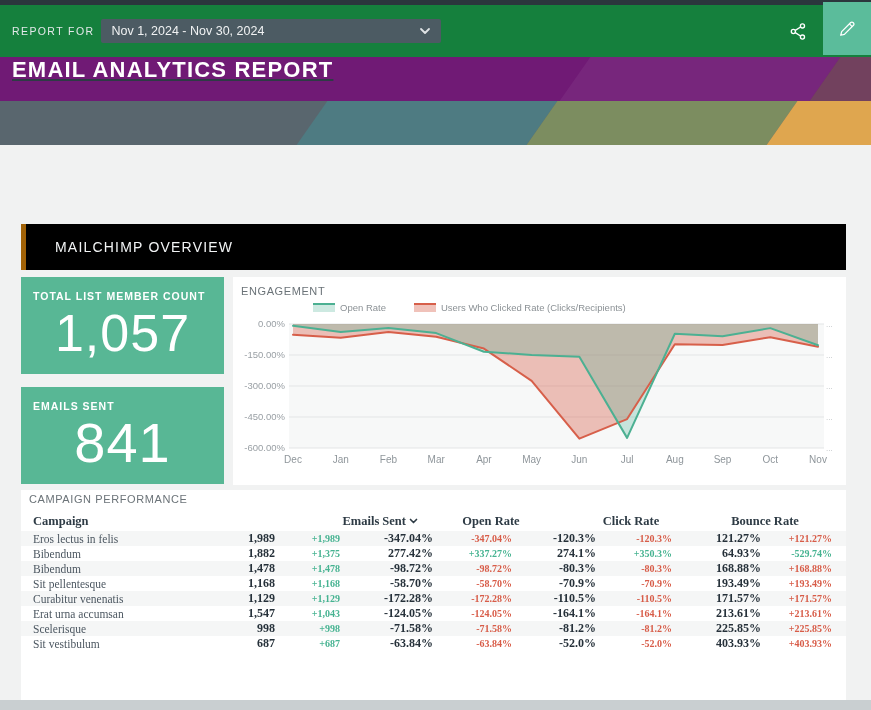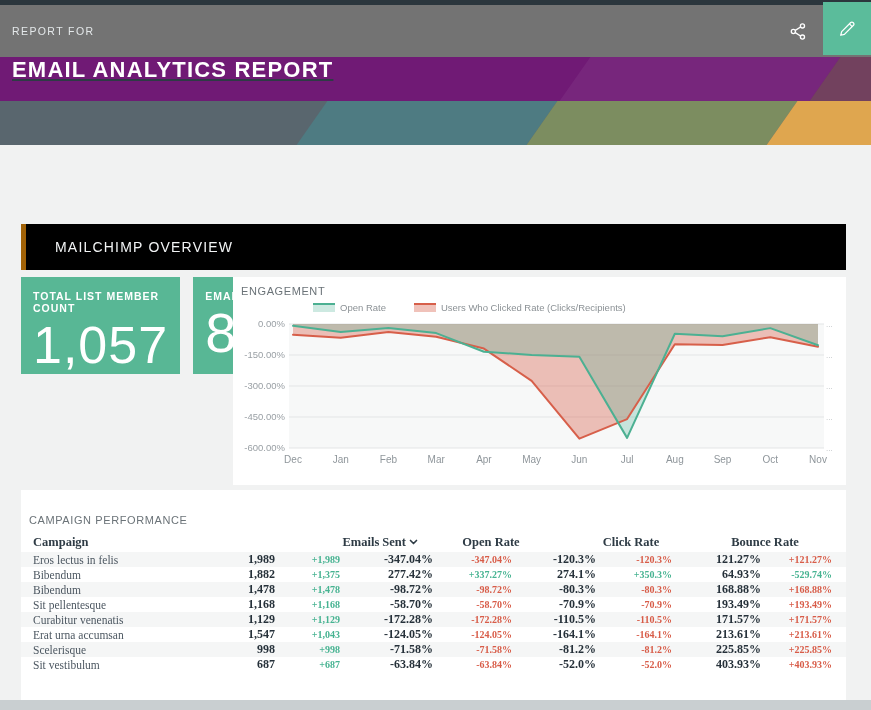--- a/index.html
+++ b/index.html
@@ -6,21 +6,21 @@
   html,body { width: 871px; height: 710px; overflow: hidden; }
   body {
     font-family: "Liberation Sans", "DejaVu Sans", sans-serif;
     background: #f1f2f2;
     color: #2e3b45;
   }
   
   header { position: relative; }
   .topstrip { height: 5px; background: #2b363d; }
   .topbar {
-    height: 52px; background: #737373;
+    height: 52px; background: #15803d;
     display: flex; align-items: center; padding-left: 12px;
   }
   .report-for {
     font-size: 10.5px; letter-spacing: 1.4px; color: #e4e8ea; font-weight: 400;
   }
   .date-dropdown {
     margin-left: 7px; width: 340px; height: 24px; background: #4c5b63;
     border-radius: 2px; display: flex; align-items: center;
     justify-content: space-between; padding: 0 10px; cursor: pointer;
   }
@@ -48,39 +48,39 @@
   .s-orange { left: 782px; width: 170px; background: #dfa64f; }
   
   main { padding: 0 25px 0 21px; }
   .section-bar {
     margin-top: 79px; height: 46px; background: #000000;
     border-left: 5px solid #a16207;
     display: flex; align-items: center; padding-left: 29px;
   }
   .section-bar span { color: #f2f4f5; font-size: 14px; letter-spacing: 1.2px; font-weight: 400; }
   .widgets-row { margin-top: 7px; display: flex; gap: 9px; height: 208px; }
-  .kpi-col { width: 203px; display: flex; flex-direction: row; gap: 13px; }
+  .kpi-col { width: 203px; display: flex; flex-direction: column; gap: 13px; }
   .kpi-card { height: 97px; background: #58b795; color: #fff; padding: 13px 12px 0 12px; }
   .kpi-label { font-size: 10.5px; letter-spacing: 1px; font-weight: 600; }
   .kpi-value { font-size: 52px; font-weight: 400; text-align: center; line-height: 62px; letter-spacing: 1px; }
   .kpi-card:nth-child(2) .kpi-value { font-size: 56px; }
   .chart-panel { flex: 1; background: #ffffff; padding: 8px 0 0 0; }
   .chart-title, .table-title {
     font-size: 11px; letter-spacing: 0.6px; color: #6b7378; padding-left: 8px; font-weight: 400;
   }
   .legend { display: flex; gap: 28px; margin: 5px 0 0 80px; align-items: center; }
   .legend-item { display: flex; align-items: center; gap: 5px; cursor: pointer; }
   .legend-item .swatch { width: 22px; height: 9px; display: inline-block; }
   .legend-item .lname { font-size: 9.5px; color: #8b9195; }
   svg.plot { display: block; margin-top: 1px; }
   svg.plot text.ax  { font-size: 9.5px; fill: #9aa0a5; }
   svg.plot text.xm  { font-size: 10px;  fill: #8f969b; }
   svg.plot text.dots{ font-size: 8px;   fill: #b5babd; }
   
-  .table-panel { margin-top: 5px; background: #ffffff; height: 210px; padding-top: 24px; }
+  .table-panel { margin-top: 5px; background: #ffffff; height: 210px; padding-top: 3px; }
   .thead-row, .trow {
     display: grid;
     grid-template-columns: 1fr 70px 52px 80px 66px 71px 63px 76px 58px;
     align-items: center; padding: 0 14px 0 12px; font-family: Liberation Serif, serif;
   }
   .thead-row { margin-top: 6px; height: 20px; font-size: 12.5px; font-weight: 700; color: #2e3b45; }
   .th-campaign { grid-column: 1; }
   .th-emails { grid-column: 2 / 4; justify-self: end; display: flex; align-items: center; gap: 3px; cursor: pointer; }
   .th-open   { grid-column: 4 / 6; justify-self: center; }
   .th-click  { grid-column: 6 / 8; justify-self: center; }
@@ -94,20 +94,26 @@
   .cell.delta.bad  { color: #d85c48; }
   .bottomstrip { height: 10px; background: #c9cfd1; margin-top: 0; }
 </style>
 </head>
 <body>
 
 <header>
   <div class="topstrip"></div>
   <div class="topbar">
     <span class="report-for">REPORT FOR</span>
+    <div class="date-dropdown">
+      <span>Nov 1, 2024 - Nov 30, 2024</span>
+      <svg width="12" height="8" viewBox="0 0 12 8" fill="none" stroke="#dfe3e5" stroke-width="1.8" stroke-linecap="round" stroke-linejoin="round">
+          <path d="M2 2l4 4 4-4"></path>
+        </svg>
+    </div>
     <button class="icon-btn share-btn">
       <svg width="19" height="19" viewBox="0 0 24 24" fill="none" stroke="#ffffff" stroke-width="1.7">
         <circle cx="17" cy="5" r="2.6"></circle>
           <circle cx="5.5" cy="12" r="2.6"></circle>
           <circle cx="17" cy="19" r="2.6"></circle>
         <path d="M7.9 10.6l6.7-4.3M7.9 13.4l6.7 4.3"></path>
       </svg>
     </button>
   </div>
   <button class="icon-btn edit-btn">

